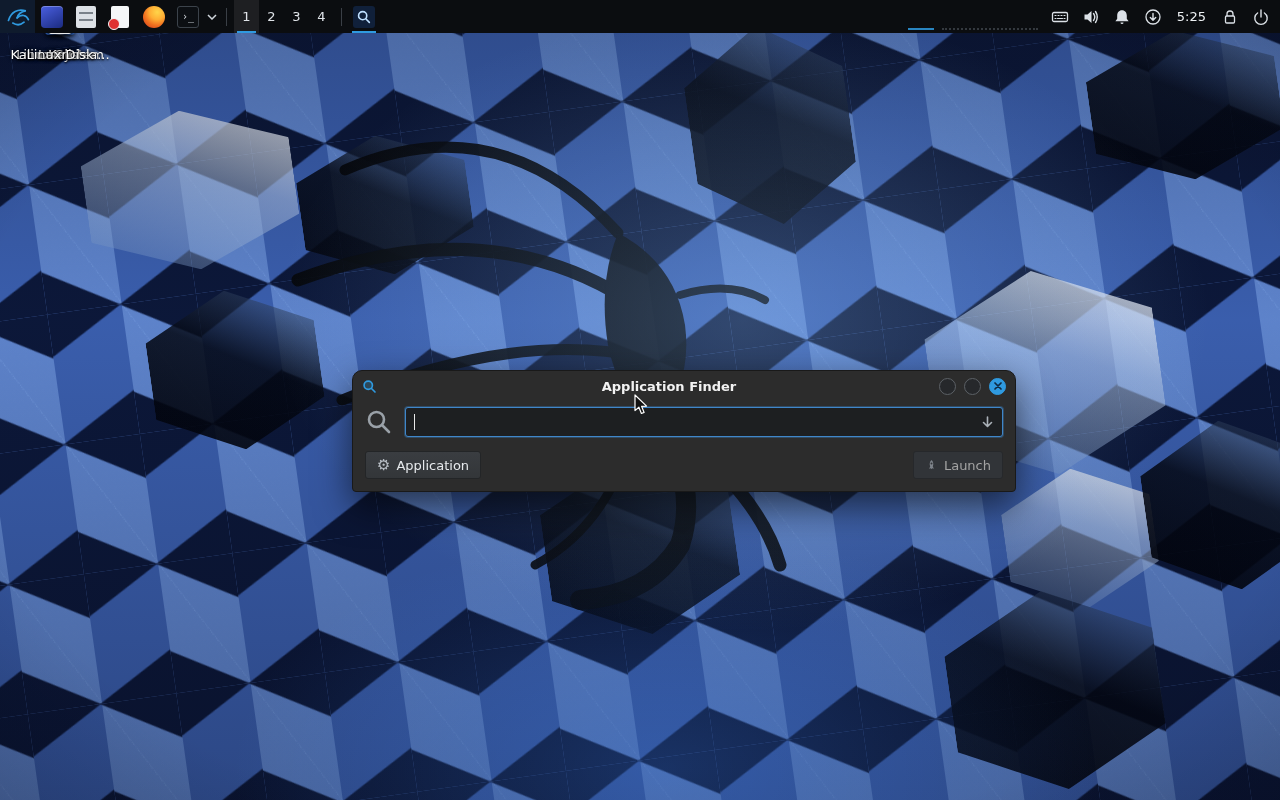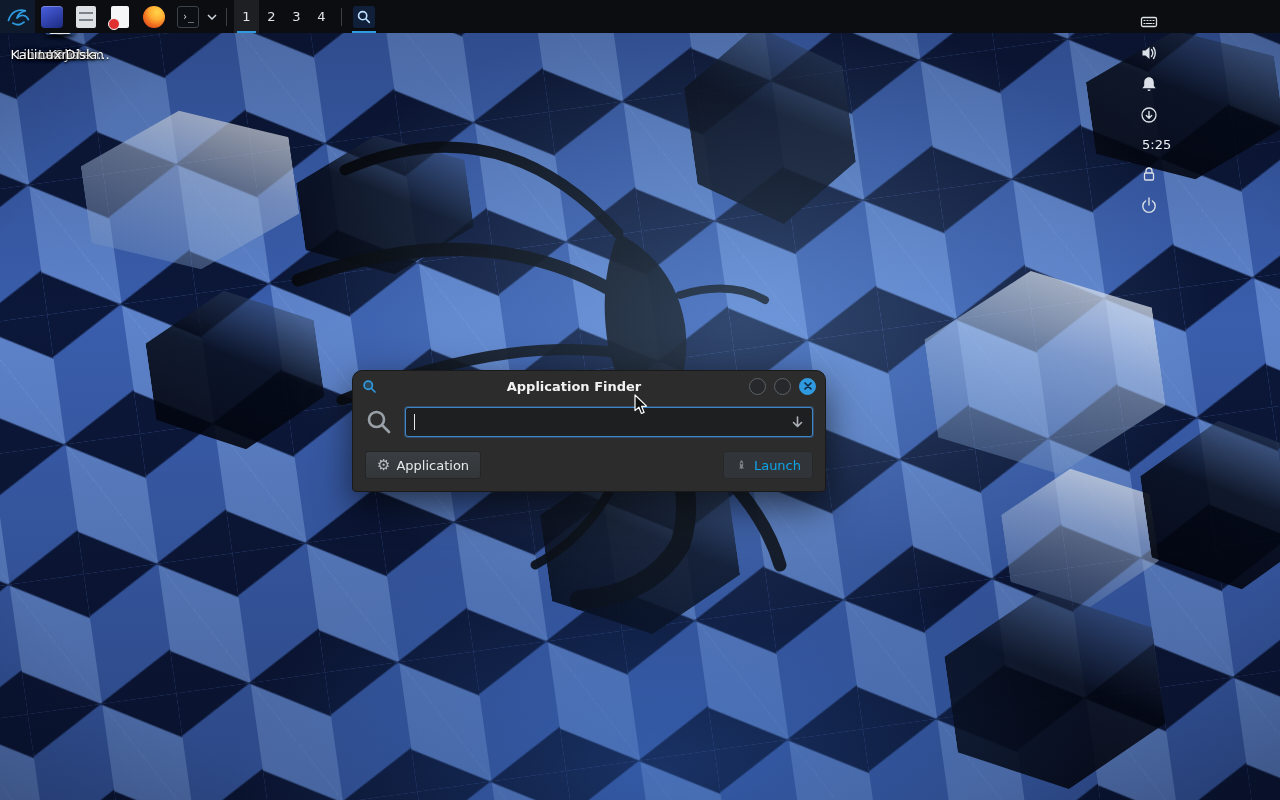--- a/index.html
+++ b/index.html
@@ -63,38 +63,38 @@
         color:#d7dde3; font-family:"DejaVu Sans Mono",monospace; font-size:10px; line-height:20px; text-align:center; }
   .chev { width:14px; height:33px; display:flex; align-items:center; justify-content:center; }
   .sep { width:1px; height:18px; background:#3a3f46; margin:0 7px; }
   .ws { width:25px; height:33px; display:flex; align-items:center; justify-content:center;
         font-size:13px; color:#dfe3e8; position:relative; }
   .ws.active { background:rgba(255,255,255,.08); }
   .ws.active::after { content:""; position:absolute; left:3px; right:3px; bottom:0; height:2px; background:#2f9ae0; }
   .win-btn { width:30px; height:33px; display:flex; align-items:center; justify-content:center; position:relative; }
   .win-btn.active::after { content:""; position:absolute; left:3px; right:3px; bottom:0; height:2px; background:#2f9ae0; }
   .win-tile { width:22px; height:22px; border-radius:3px; background:#10203a; display:flex; align-items:center; justify-content:center; }
-  .p-right { margin-left:auto; display:flex; align-items:flex-start; gap:13px; padding-right:10px; height:100%;flex-direction:column; }
+  .p-right { margin-left:auto; display:flex; align-items:center; gap:13px; padding-right:10px; height:100%; }
   .dashes { width:130px; height:33px; position:relative; opacity:.85; }
   .dashes::before { content:""; position:absolute; left:0; bottom:3px; width:26px; height:2px; background:#2f9ae0; }
   .dashes::after  { content:""; position:absolute; left:34px; right:0; bottom:3px; border-bottom:2px dotted #3c4148; }
   .tray-btn { display:flex; align-items:center; justify-content:center; height:33px; }
   .clock { font-size:13px; color:#eef1f4; padding:0 2px; }
 
   
   .di { position:absolute; left:14px; width:92px; display:flex; flex-direction:column;
         align-items:center; gap:7px; z-index:20; }
   .di:nth-of-type(1){ top:56px; } .di:nth-of-type(2){ top:160px; } .di:nth-of-type(3){ top:264px; }
   .di:nth-of-type(4){ top:370px; } .di:nth-of-type(5){ top:478px; }
   .di svg { filter:drop-shadow(0 2px 2px rgba(0,0,0,.55)); }
   .di-label { font-size:13px; color:#fff; white-space:nowrap;
         text-shadow:0 1px 2px #000, 0 0 4px rgba(0,0,0,.85); }
 
   
-  .dialog { position:absolute; left:352px; top:370px; width:474px; z-index:60;
+  .dialog { position:absolute; left:352px; top:370px; width:664px; z-index:60;
         background:#2c2c2c; border:1px solid #191919; border-radius:10px 10px 4px 4px;
         box-shadow:0 14px 36px rgba(0,0,0,.6); }
   .titlebar { height:30px; display:flex; align-items:center; padding:0 9px; position:relative; }
   .tb-title { position:absolute; left:60px; right:90px; text-align:center; font-weight:bold;
         font-size:13px; color:#f2f2f2; pointer-events:none; }
   .tb-controls { margin-left:auto; display:flex; gap:8px; z-index:2; }
   .tbtn { width:17px; height:17px; border-radius:50%; border:1px solid #5c6166; background:#26282b;
         display:flex; align-items:center; justify-content:center; padding:0; cursor:default; }
   .tbtn.close { background:#2f9ae0; border-color:#2f9ae0; }
   .dbody { padding:4px 12px 12px; }
@@ -104,21 +104,21 @@
         box-shadow:0 0 0 1px rgba(63,134,201,.35); }
   .caret { width:1px; height:16px; background:#e8e8e8; animation:blink 1.2s steps(1) infinite; }
   @keyframes blink { 50% { opacity:0; } }
   .entry-input { flex:1; min-width:0; background:transparent; border:none; outline:none;
         color:#e8e8e8; font-size:13px; font-family:inherit; }
   .btn-row { display:flex; align-items:center; }
   .btn { height:28px; display:inline-flex; align-items:center; gap:6px; padding:0 11px;
         background:linear-gradient(#3a3d41,#333639); border:1px solid #232527; border-radius:3px;
         color:#e6e9ec; font-size:13px; font-family:inherit; cursor:default; }
   .gear { font-size:15px; color:#b9bfc6; line-height:1; }
-  .btn.launch { margin-left:auto; color:#0ea5e9; background:#313438; border-color:#26282b; }
+  .btn.launch { margin-left:auto; color:#a3a3a3; background:#313438; border-color:#26282b; }
 
   .cursor { position:absolute; left:634px; top:394px; z-index:100; pointer-events:none; }
 </style>
 </head>
 <body>
 
 <div class="screen">
 
   <div class="cubes"></div>
   <div class="glass light" style="left:85px;  top:110px; width:210px; height:160px;"></div>

